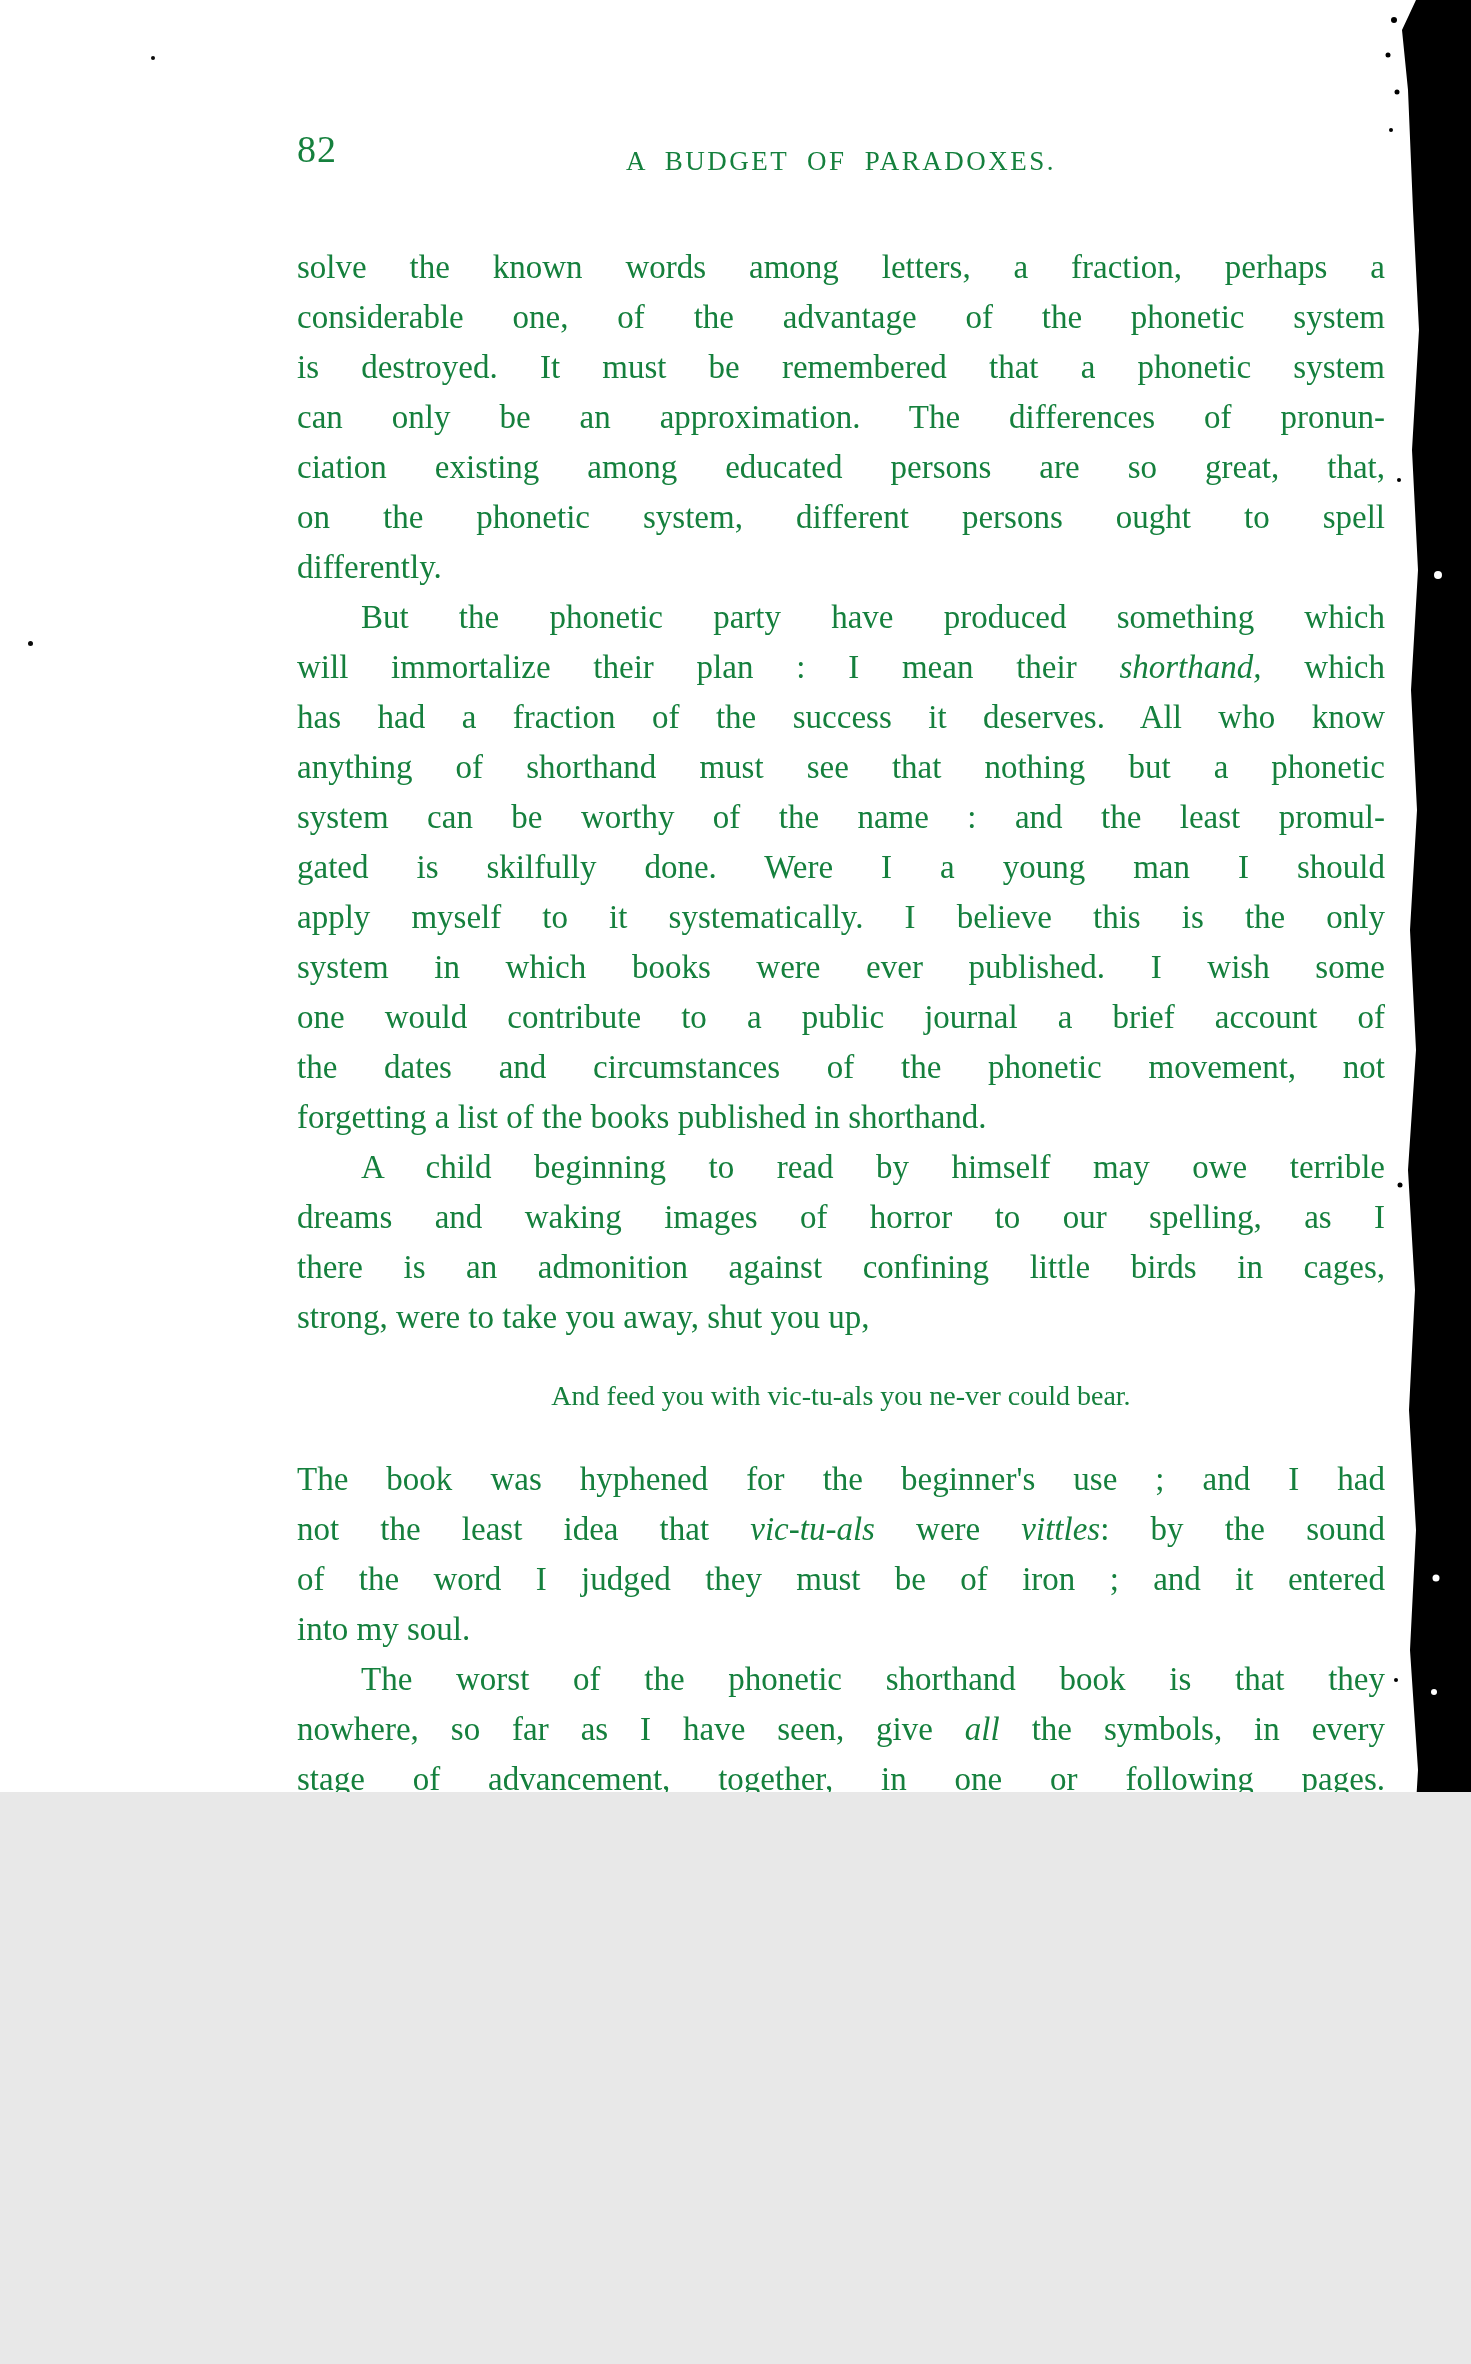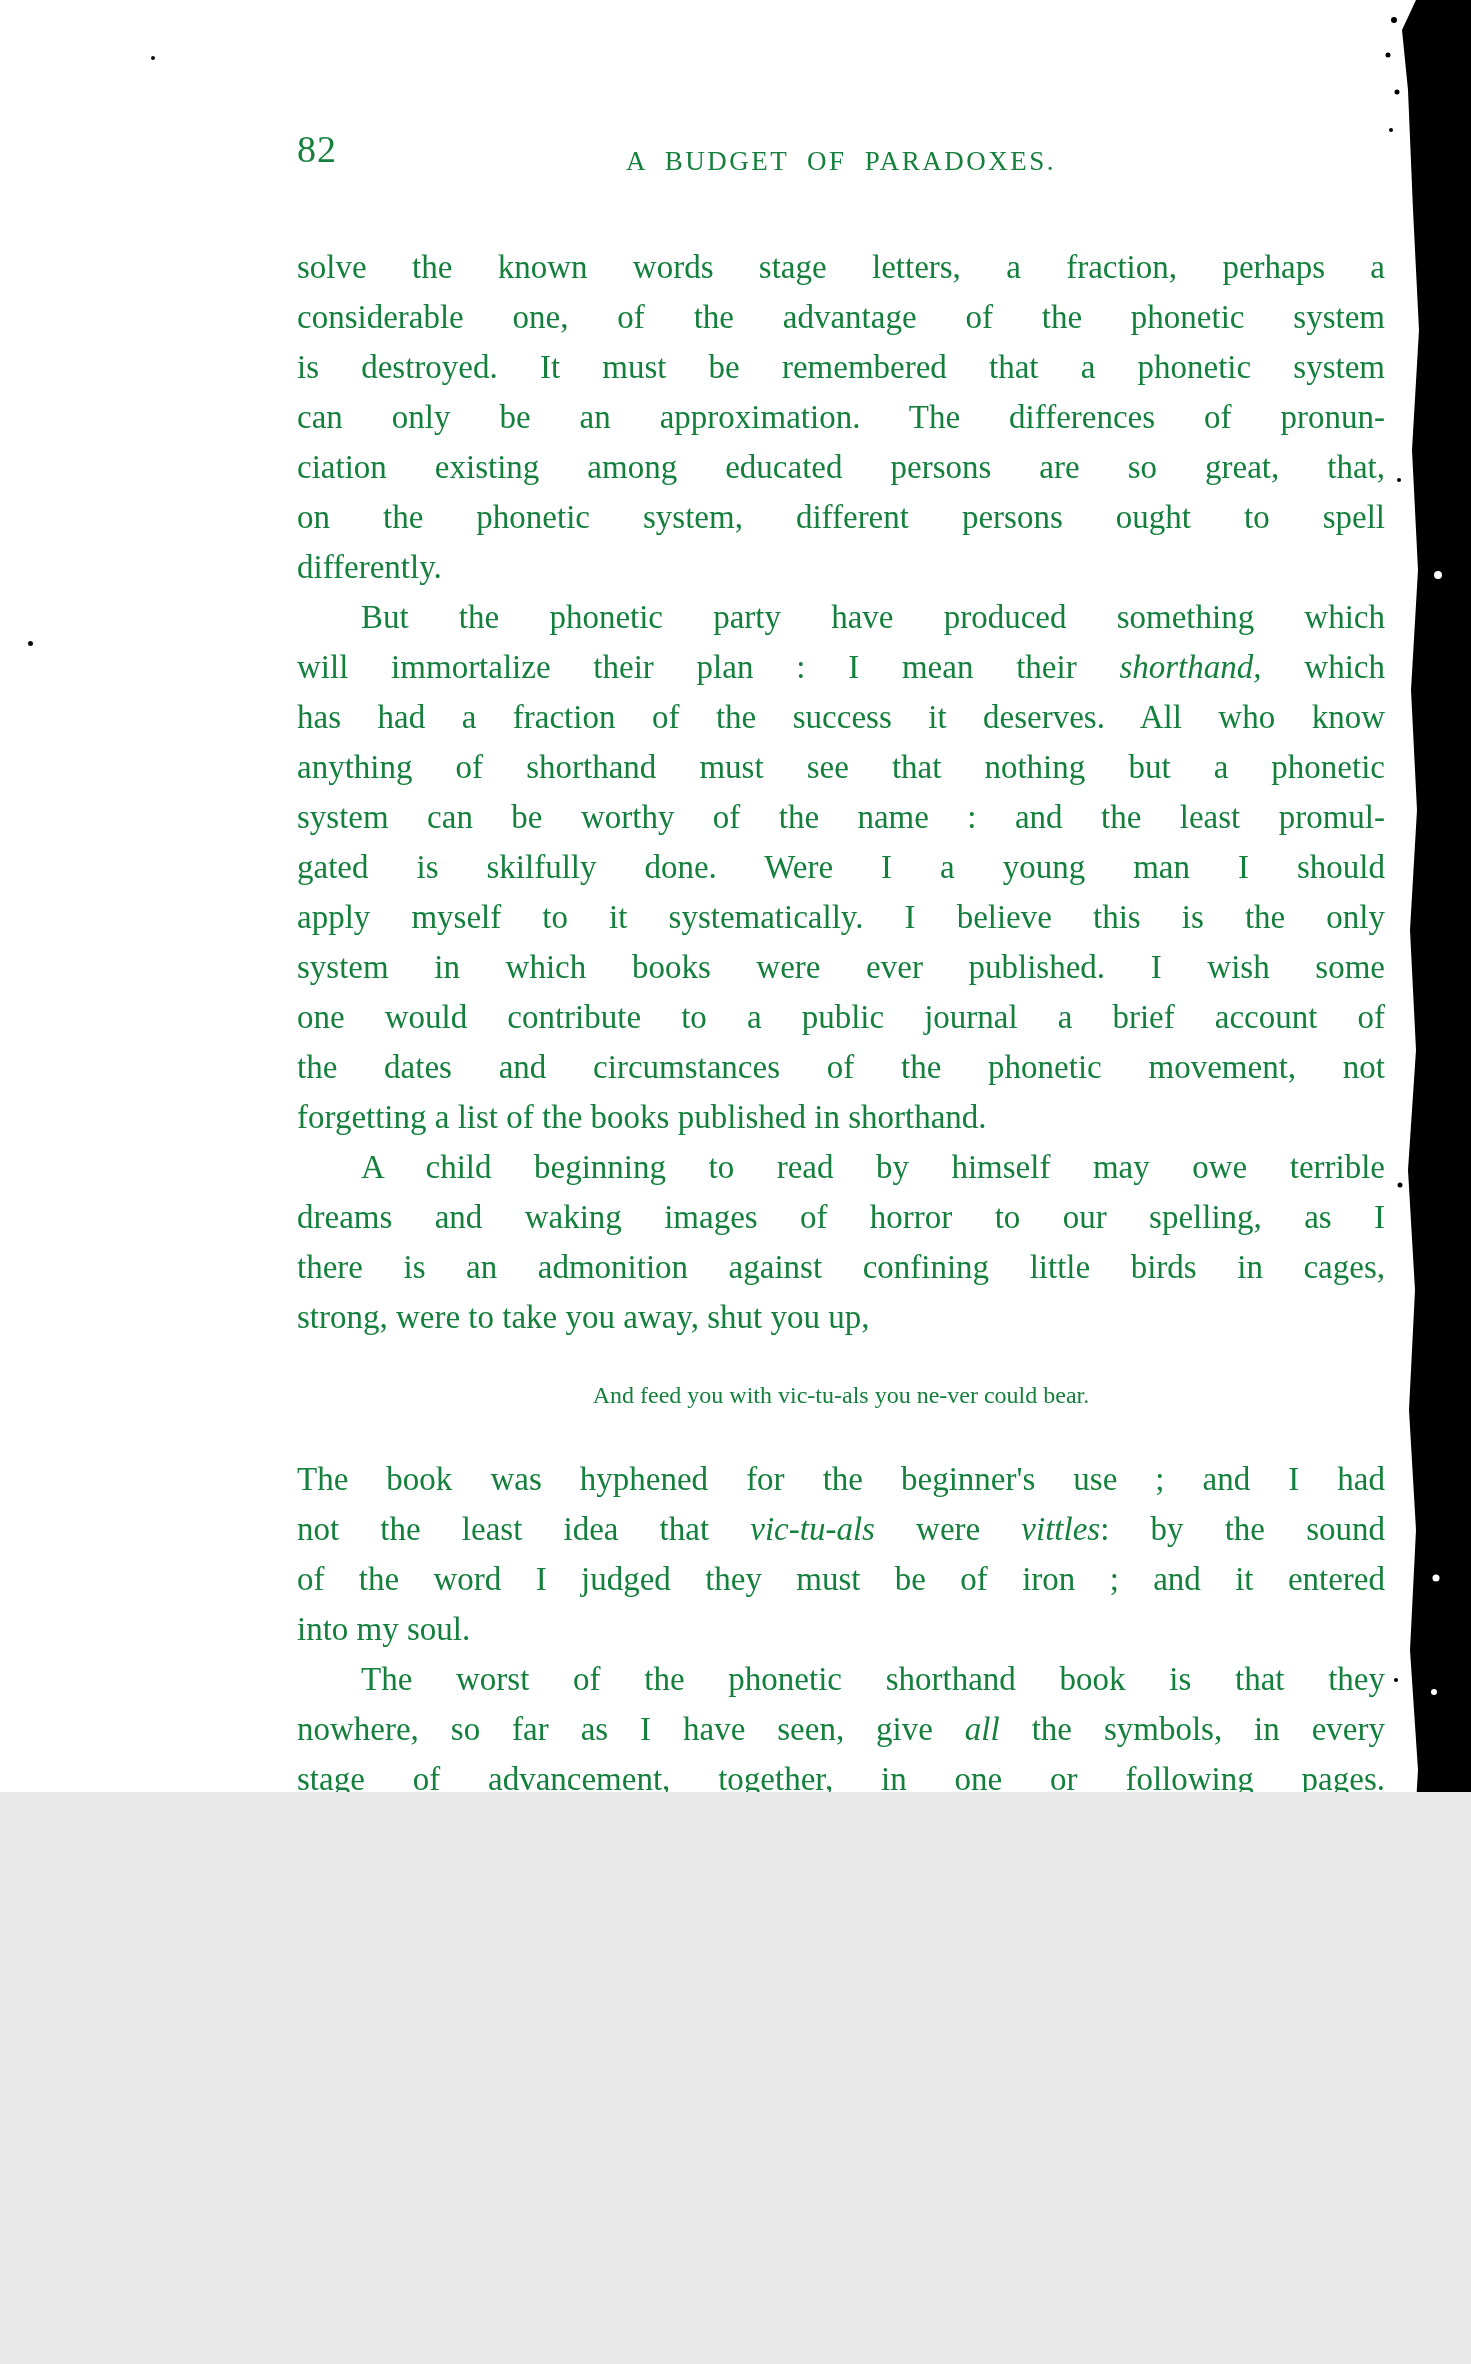--- a/index.html
+++ b/index.html
@@ -33,21 +33,21 @@
   .para{margin:0;}
   .line{
     height:50px;line-height:50px;
     text-align:justify;text-align-last:justify;
     white-space:normal;
   }
   .line.last{text-align-last:left;}
   .line.indent{text-indent:64px;}
   .para.verse{margin:38px 0 43px;}
   .para.verse .line{
-    height:31px;line-height:31px;font-size:24px;
+    height:31px;line-height:31px;font-size:28px;
     text-align:center;text-align-last:center;
   }
   span.n{font-style:normal;}
   span.i{font-style:italic;}
   span.b{font-weight:bold;}
   
   .scan-bar{position:absolute;top:0;right:0;}
   .speck{position:absolute;background:#0b0b0b;border-radius:50%;}
 </style>
 </head>
@@ -55,21 +55,21 @@
 
 <div class="page">
 
   <header class="running-head">
     <span class="pagenum">82</span>
     <span class="running-title">A BUDGET OF PARADOXES.</span>
   </header>
 
   <main class="text-block">
       <div class="para body">
-        <div class="line"><span class="n">solve the known words stage letters, a fraction, perhaps a</span></div>
+        <div class="line"><span class="n">solve the known words among letters, a fraction, perhaps a</span></div>
         <div class="line"><span class="n">considerable one, of the advantage of the phonetic system</span></div>
         <div class="line"><span class="n">is destroyed. It must be remembered that a phonetic system</span></div>
         <div class="line"><span class="n">can only be an approximation. The differences of pronun-</span></div>
         <div class="line"><span class="n">ciation existing among educated persons are so great, that,</span></div>
         <div class="line"><span class="n">on the phonetic system, different persons ought to spell</span></div>
         <div class="line last"><span class="n">differently.</span></div>
       </div>
       <div class="para body">
         <div class="line indent"><span class="n">But the phonetic party have produced something which</span></div>
         <div class="line"><span class="n">will immortalize their plan : I mean their </span><span class="i">shorthand,</span><span class="n"> which</span></div>

